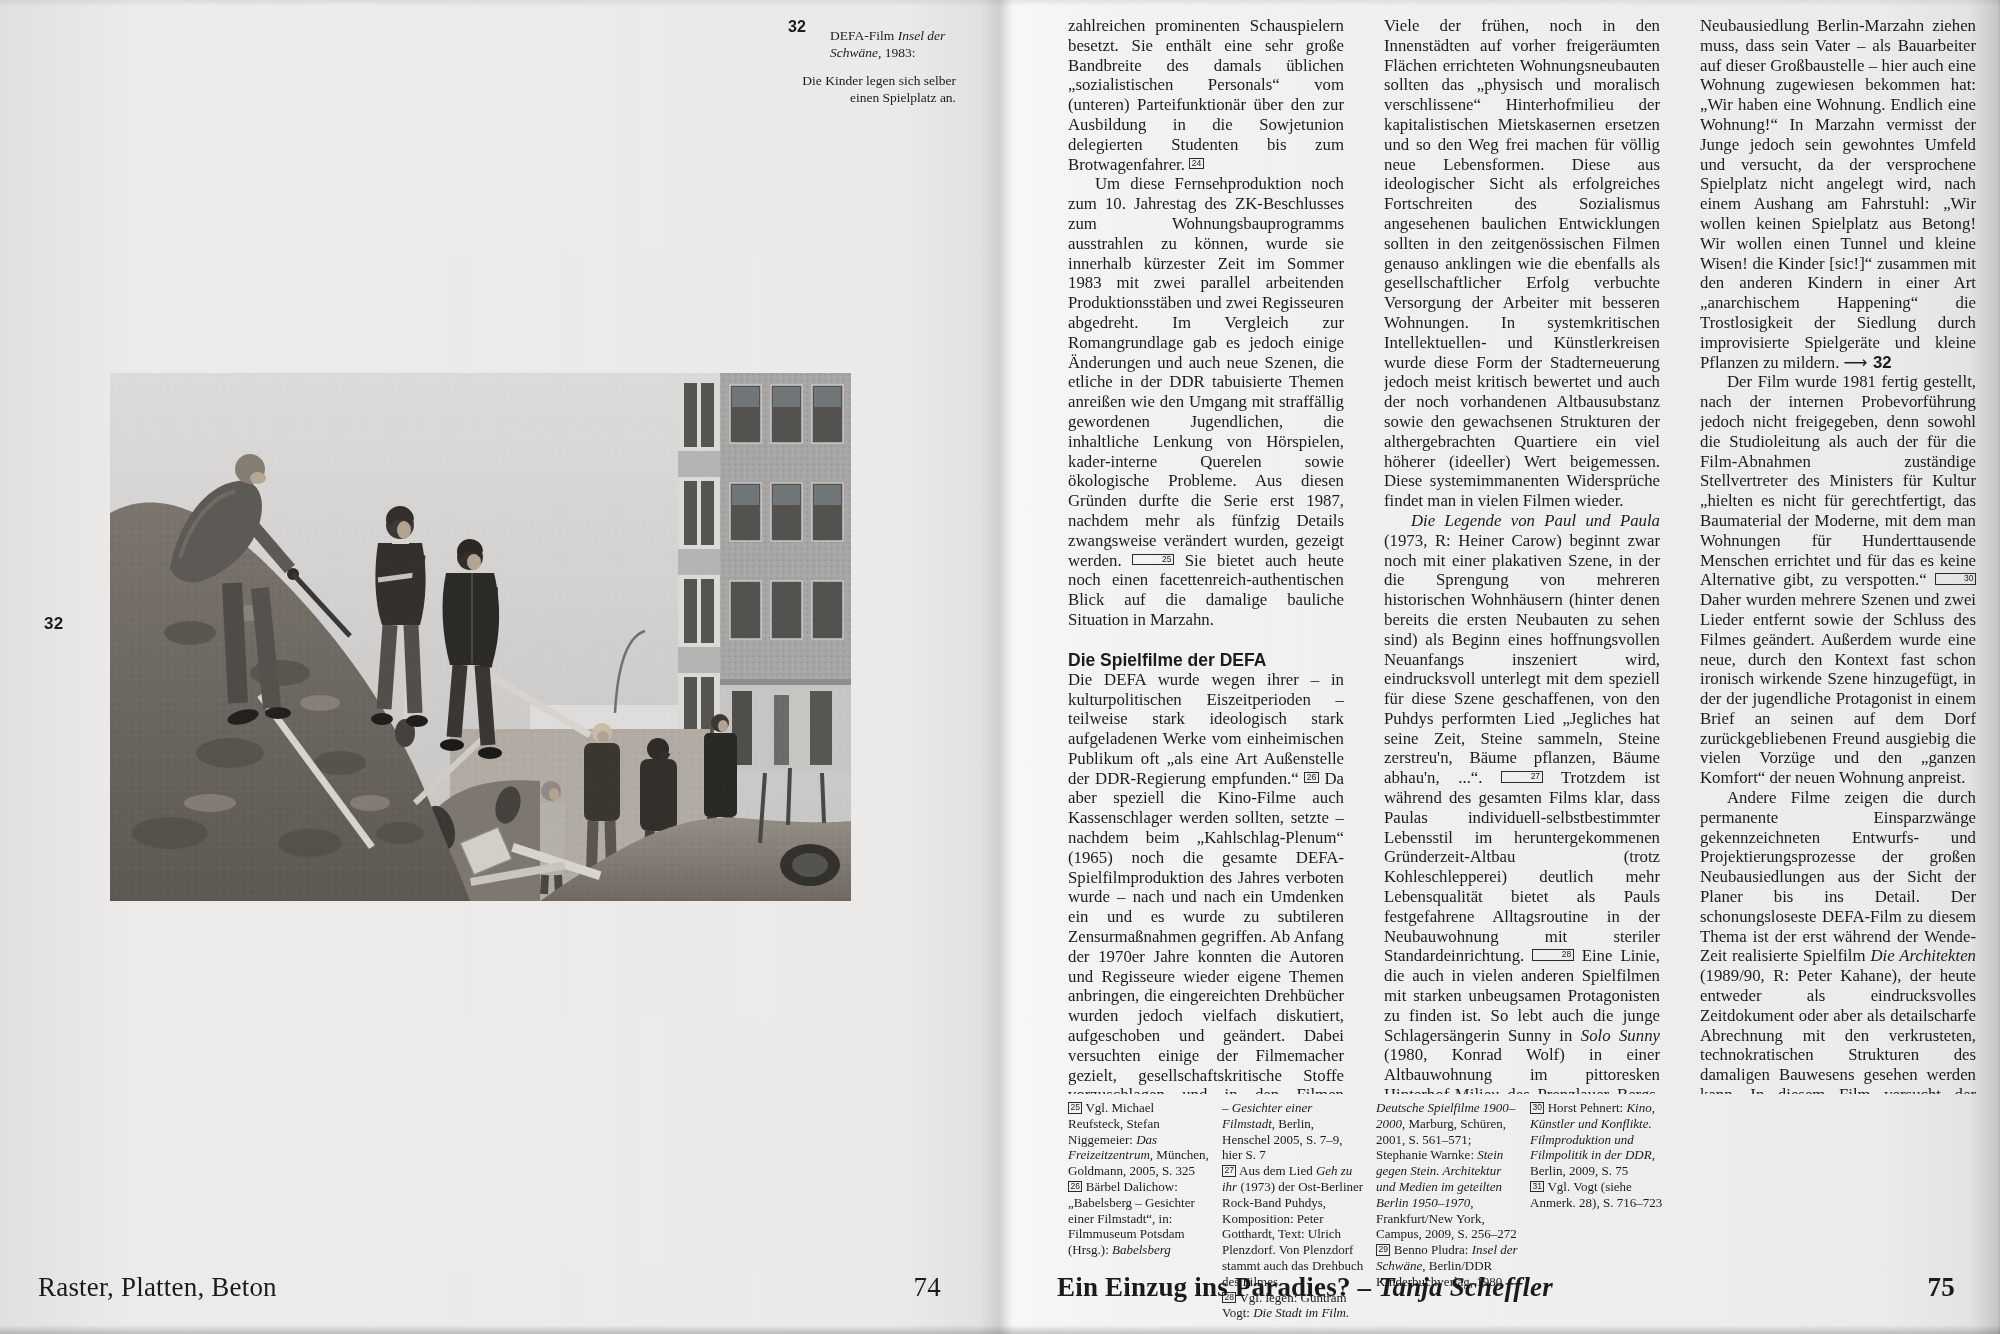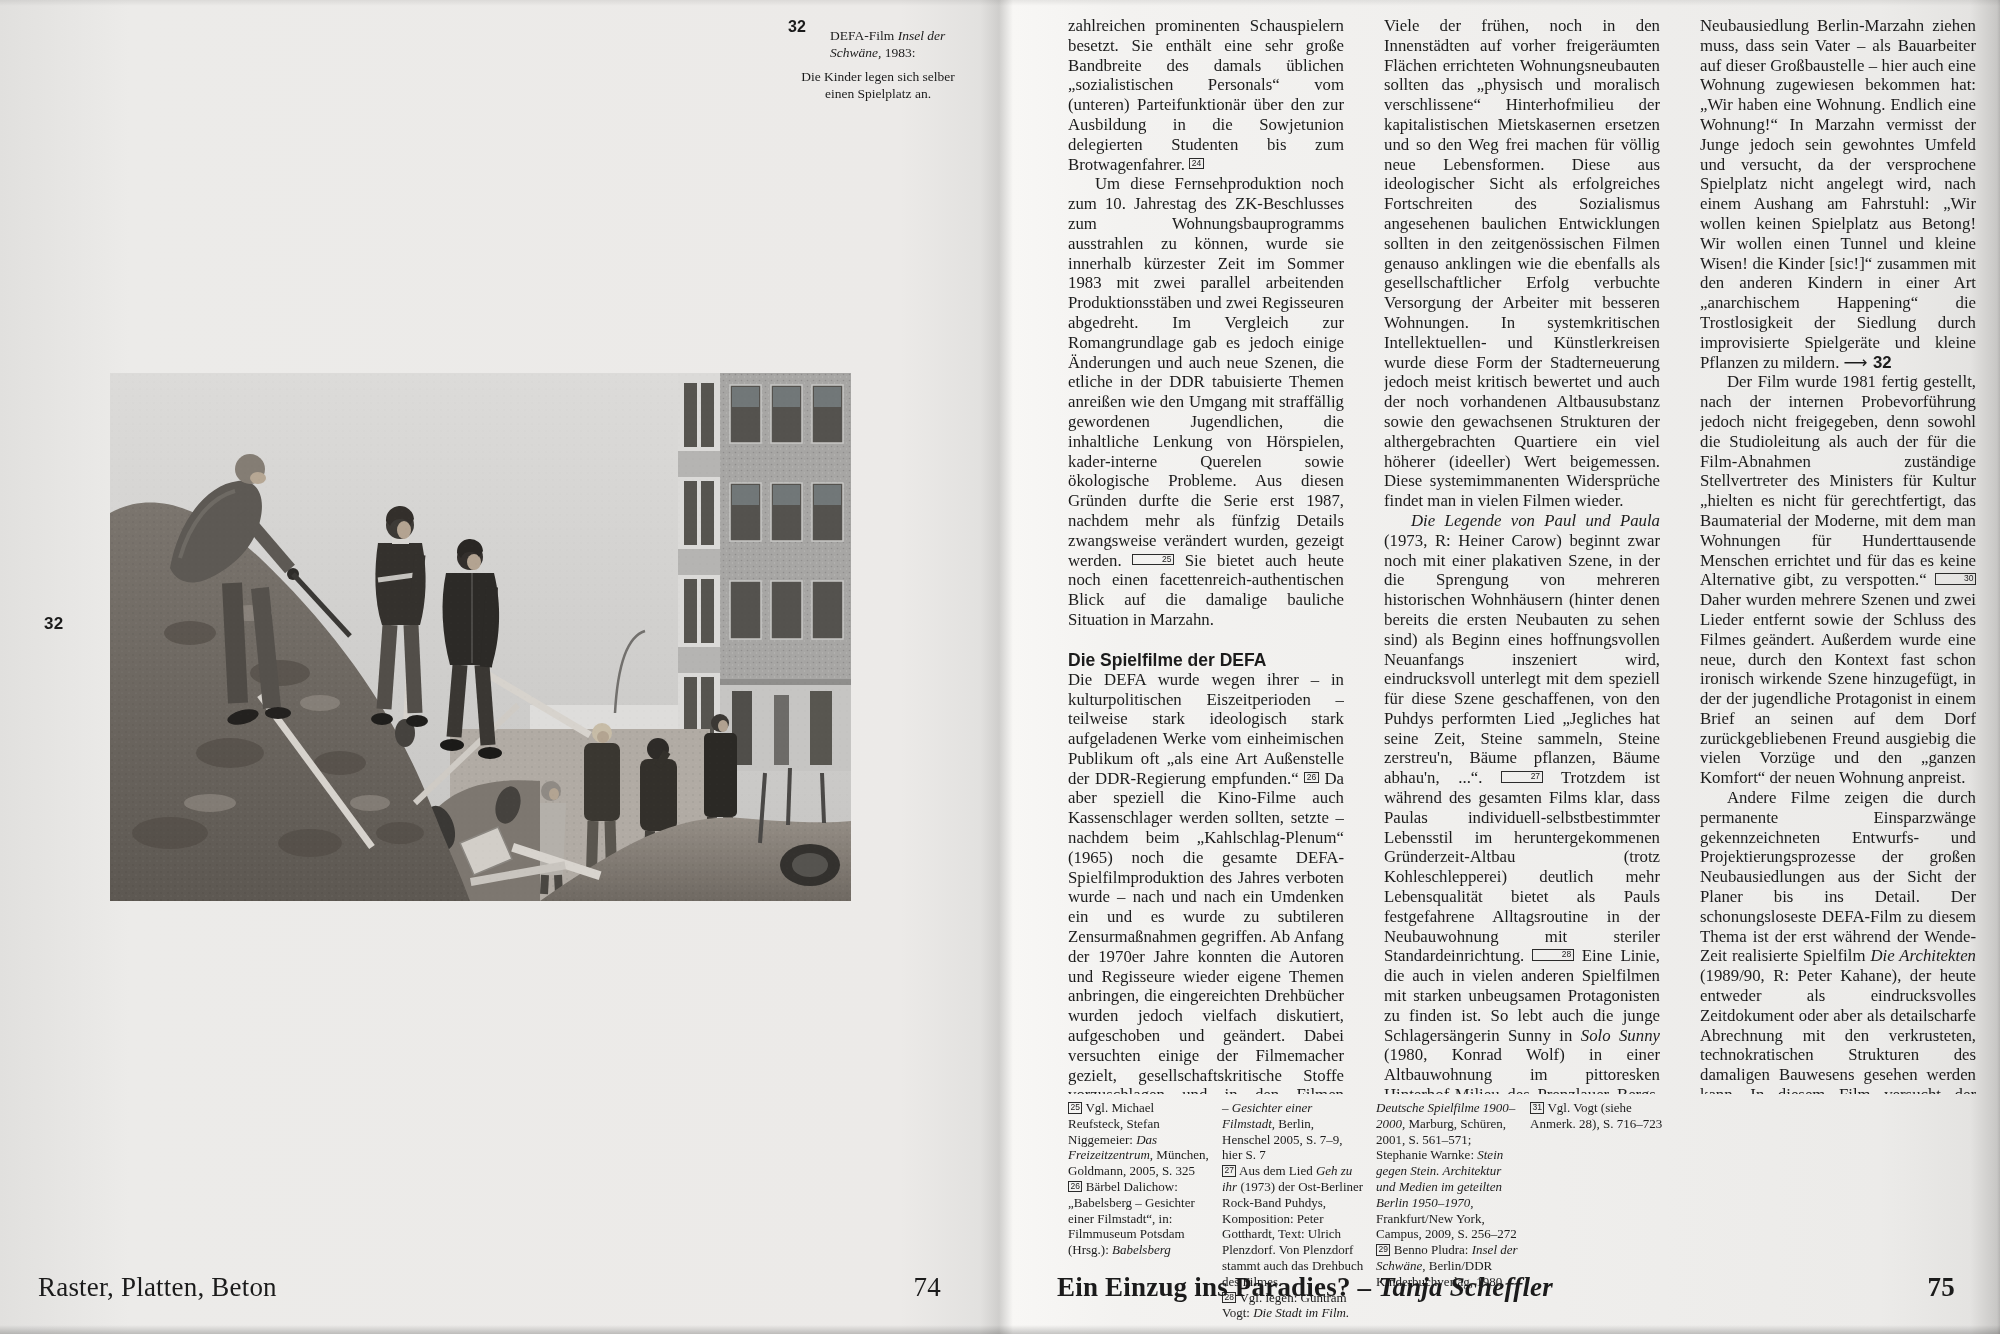--- a/index.html
+++ b/index.html
@@ -19,21 +19,21 @@
   .page-right{left:1000px;}
 
   
   .margin-number{position:absolute;left:44px;top:614px;
     font:bold 17px/20px "Liberation Sans",sans-serif;letter-spacing:.3px;}
   .caption{position:absolute;left:788px;top:20px;width:180px;
     font-size:13.5px;line-height:16.5px;}
   .caption .cap-num{position:absolute;left:0;top:-1px;
     font:bold 16px/16px "Liberation Sans",sans-serif;}
   .caption p.cap-hang{margin:8px;padding-left:34px;text-align:left;}
-  .caption p.cap-full{margin:0;text-align:center;}
+  .caption p.cap-full{margin:12px;text-align:right;}
   figure.photo{position:absolute;left:110px;top:373px;width:741px;height:528px;margin:0;}
   figure.photo svg{display:block;width:741px;height:528px;}
 
   
   .footer{position:absolute;display:flex;justify-content:space-between;align-items:baseline;
     font-size:27px;line-height:30px;letter-spacing:.2px;gap:19px;}
   .footer-left{left:38px;top:1272px;width:903px;}
   .footer-right{left:57px;top:1272px;width:898px;font-weight:bold;}
   .footer .author{font-style:italic;}
 
@@ -304,20 +304,21 @@
       <div class="fn-col" lang="de">
           <p class="para fn"><span class="run-i">– Gesichter einer Filmstadt</span><span>, Berlin, Henschel 2005, S. 7–9, hier S. 7</span></p>
           <p class="para fn"><span class="run-m">27</span><span> Aus dem Lied </span><span class="run-i">Geh zu ihr</span><span> (1973) der Ost-Berliner Rock-Band Puhdys, Komposition: Peter Gotthardt, Text: Ulrich Plenzdorf. Von Plenzdorf stammt auch das Drehbuch des Filmes.</span></p>
           <p class="para fn"><span class="run-m">28</span><span> Vgl. legen: Guntram Vogt: </span><span class="run-i">Die Stadt im Film.</span></p>
         </div>
       <div class="fn-col" lang="de">
           <p class="para fn"><span class="run-i">Deutsche Spielfilme 1900–2000</span><span>, Marburg, Schüren, 2001, S. 561–571; Stephanie Warnke: </span><span class="run-i">Stein gegen Stein. Architektur und Medien im geteilten Berlin 1950–1970</span><span>, Frankfurt/New York, Campus, 2009, S. 256–272</span></p>
           <p class="para fn"><span class="run-m">29</span><span> Benno Pludra: </span><span class="run-i">Insel der Schwäne</span><span>, Berlin/DDR Kinderbuchverlag, 1980</span></p>
         </div>
       <div class="fn-col" lang="de">
+          <p class="para fn"><span class="run-m">30</span><span> Horst Pehnert: </span><span class="run-i">Kino, Künstler und Konflikte. Filmproduktion und Filmpolitik in der DDR</span><span>, Berlin, 2009, S. 75</span></p>
           <p class="para fn"><span class="run-m">31</span><span> Vgl. Vogt (siehe Anmerk. 28), S. 716–723</span></p>
         </div>
     </div>
 
     <div class="footer footer-right">
       <span>
         <span>Ein Einzug ins Paradies?</span><span> – </span><span class="author">Tanja Scheffler</span>
       </span>
       <span>75</span>
     </div>

